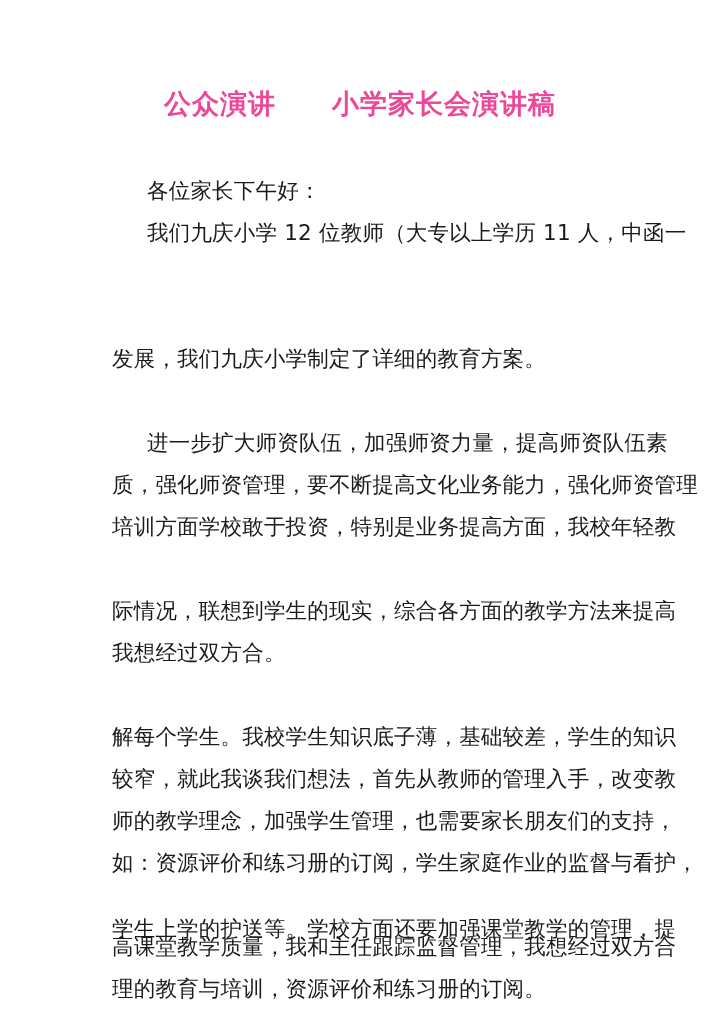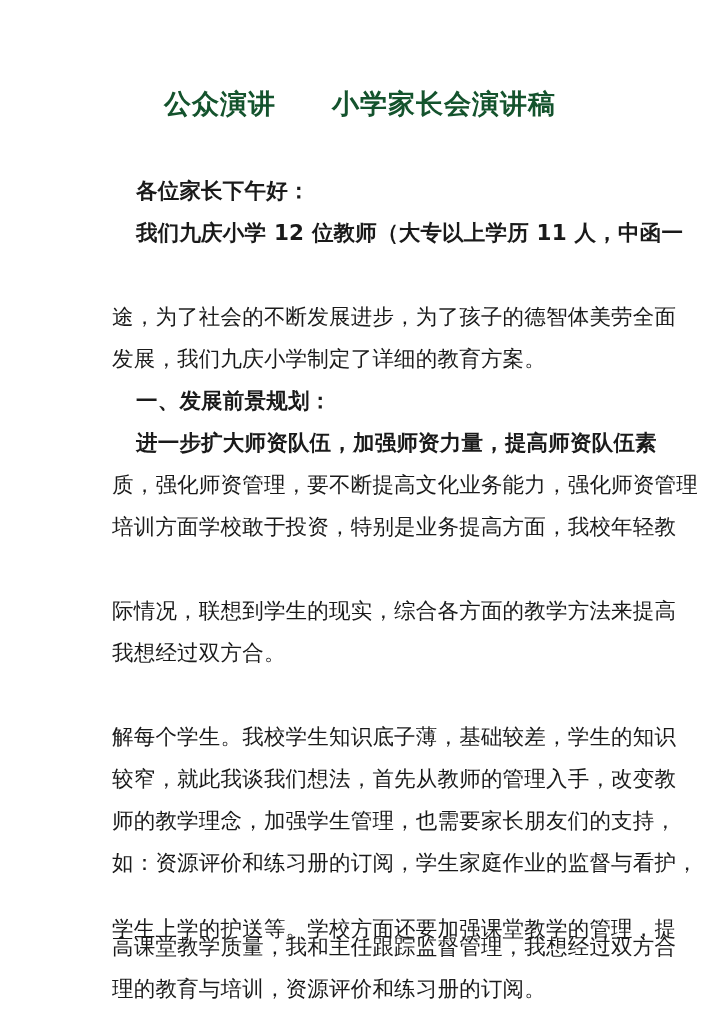--- a/index.html
+++ b/index.html
@@ -24,50 +24,48 @@
     }
     .title {
       position: absolute;
       top: 86px;
       left: 0;
       width: 720px;
       text-align: center;
       font-size: 27px;
       font-weight: bold;
       letter-spacing: 1px;
-      color: #14532d;
+      color: #ec4899;
       white-space: pre;
     }
     .title .gap { display: inline-block; width: 56px; }
     .line {
       position: absolute;
       left: 112px;
       width: 520px;
       font-size: 21.5px;
       line-height: 30px;
       white-space: nowrap;
       color: #1a1a1a;
       letter-spacing: 0.2px;
     }
-    .indent { left: 136px; width: 485px; font-weight: bold; }
+    .indent { left: 147px; width: 485px; }
   </style>
 </head>
 <body>
 
 <div class="page">
 
   <div class="title"><span>公众演讲</span><span class="gap"></span><span>小学家长会演讲稿</span></div>
 
   <div class="line indent" style="top:176px">各位家长下午好：</div>
 
   <div class="line indent" style="top:218px">我们九庆小学 12 位教师（大专以上学历 11 人，中函一</div>
-  <div class="line" style="top:302px">途，为了社会的不断发展进步，为了孩子的德智体美劳全面</div>
   <div class="line" style="top:344px">发展，我们九庆小学制定了详细的教育方案。</div>
 
-  <div class="line indent" style="top:386px">一、发展前景规划：</div>
 
   <div class="line indent" style="top:428px">进一步扩大师资队伍，加强师资力量，提高师资队伍素</div>
   <div class="line" style="top:470px">质，强化师资管理，要不断提高文化业务能力，强化师资管理</div>
   <div class="line" style="top:512px">培训方面学校敢于投资，特别是业务提高方面，我校年轻教</div>
   <div class="line" style="top:596px">际情况，联想到学生的现实，综合各方面的教学方法来提高</div>
   <div class="line" style="top:638px">我想经过双方合。</div>
 
   <div class="line" style="top:722px">解每个学生。我校学生知识底子薄，基础较差，学生的知识</div>
   <div class="line" style="top:806px">师的教学理念，加强学生管理，也需要家长朋友们的支持，</div>
   <div class="line" style="top:764px">较窄，就此我谈我们想法，首先从教师的管理入手，改变教</div>

